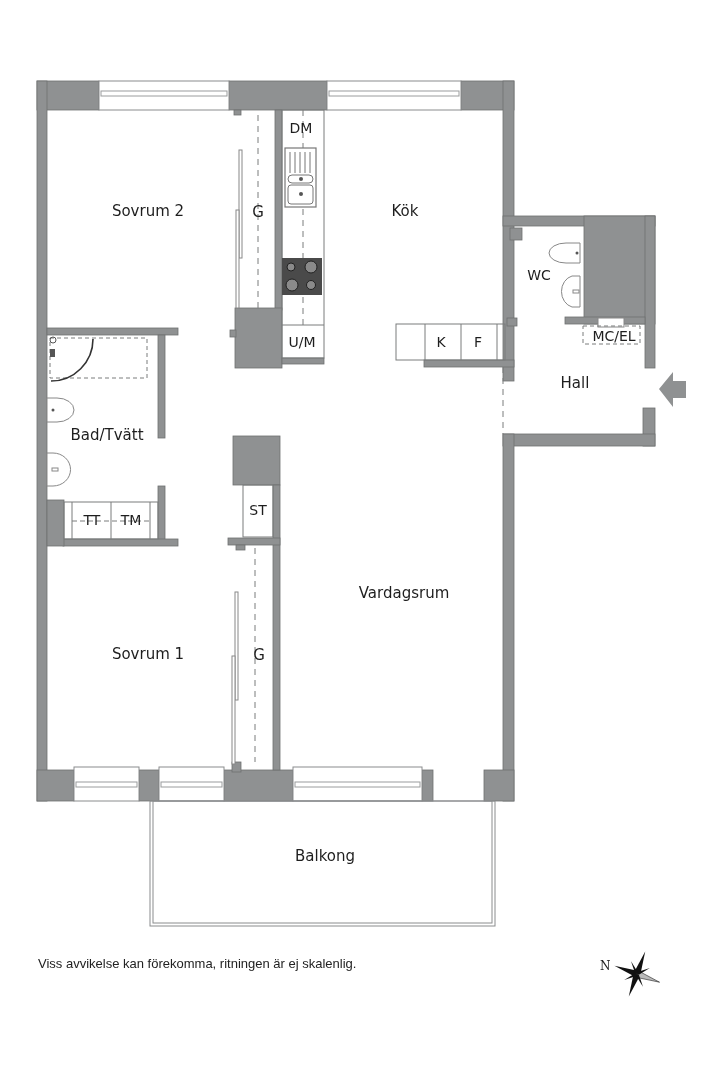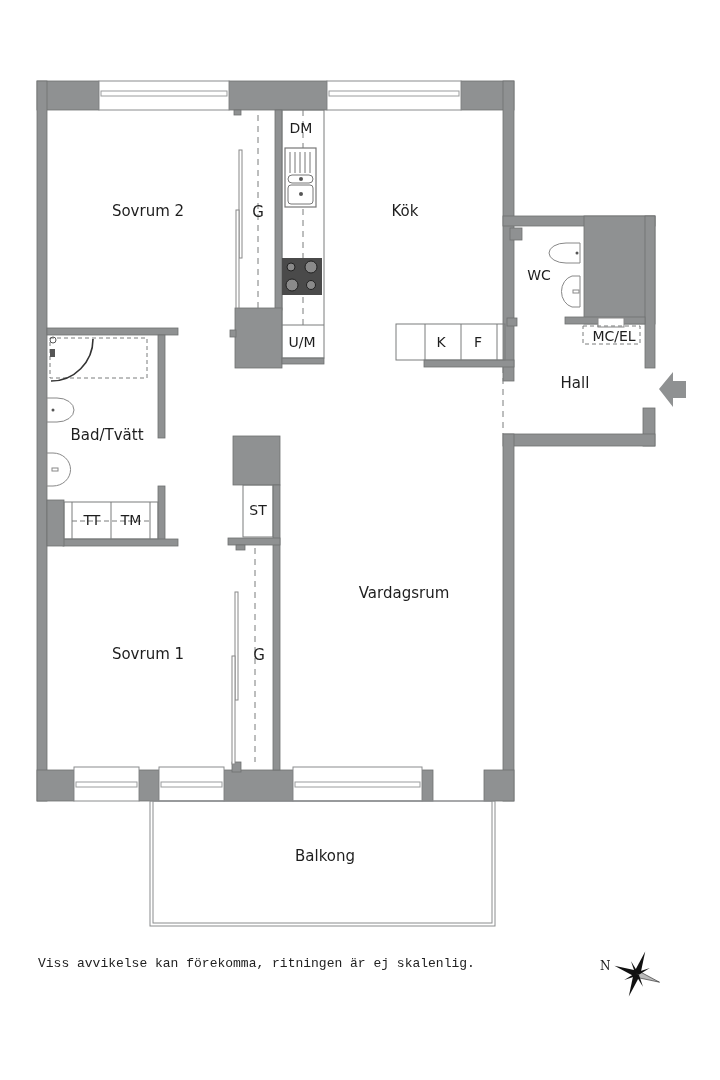--- a/index.html
+++ b/index.html
@@ -5,21 +5,21 @@
     html, body { margin: 0; padding: 0; background: #ffffff; }
     body { width: 720px; height: 1080px; position: relative; overflow: hidden; font-family: "DejaVu Sans", sans-serif; }
     #plan { position: absolute; left: 0; top: 0; width: 720px; height: 1080px; }
     .wall { fill: #8f9192; stroke: #6e7071; stroke-width: 0.8; }
     .thin { fill: none; stroke: #7a7c7d; stroke-width: 1; }
     .win-frame { fill: #ffffff; stroke: #8a8c8d; stroke-width: 1; }
     .win-glass { fill: #ffffff; stroke: #9a9c9d; stroke-width: 1; }
     .dash { fill: none; stroke: #7a7c7d; stroke-width: 1; stroke-dasharray: 6 5; }
     .label { font-family: "DejaVu Sans", sans-serif; font-size: 15px; fill: #1e1e1e; text-anchor: middle; dominant-baseline: middle; }
     .small { font-size: 14px; }
-    .note { position: absolute; left: 38px; top: 956px; font-family: Liberation Mono, monospace; font-size: 13px; color: #222; }
+    .note { position: absolute; left: 38px; top: 956px; font-family: Liberation Sans, sans-serif; font-size: 13px; color: #222; }
     .compass-n { font-family: "DejaVu Serif", serif; font-size: 12px; fill: #222; }
   </style>
 </head>
 <body>
 
 <svg id="plan" viewBox="0 0 720 1080" xmlns="http://www.w3.org/2000/svg">
 
   <g>
 
     <rect class="wall" x="37" y="81" width="62" height="29"></rect>

